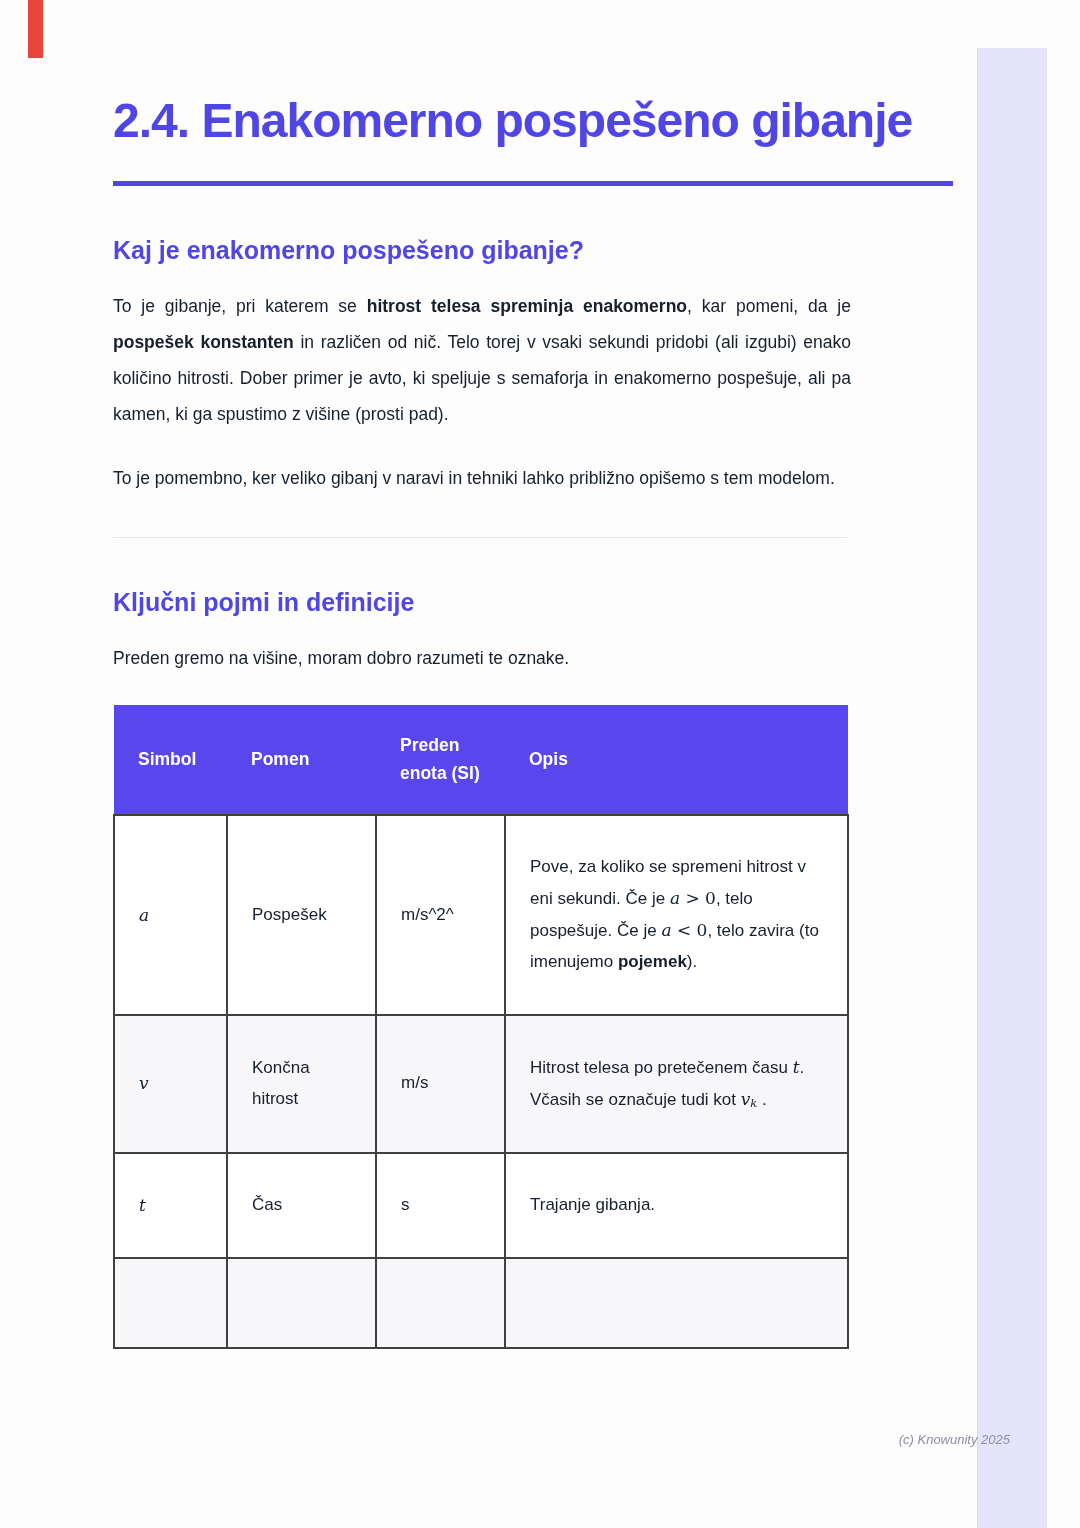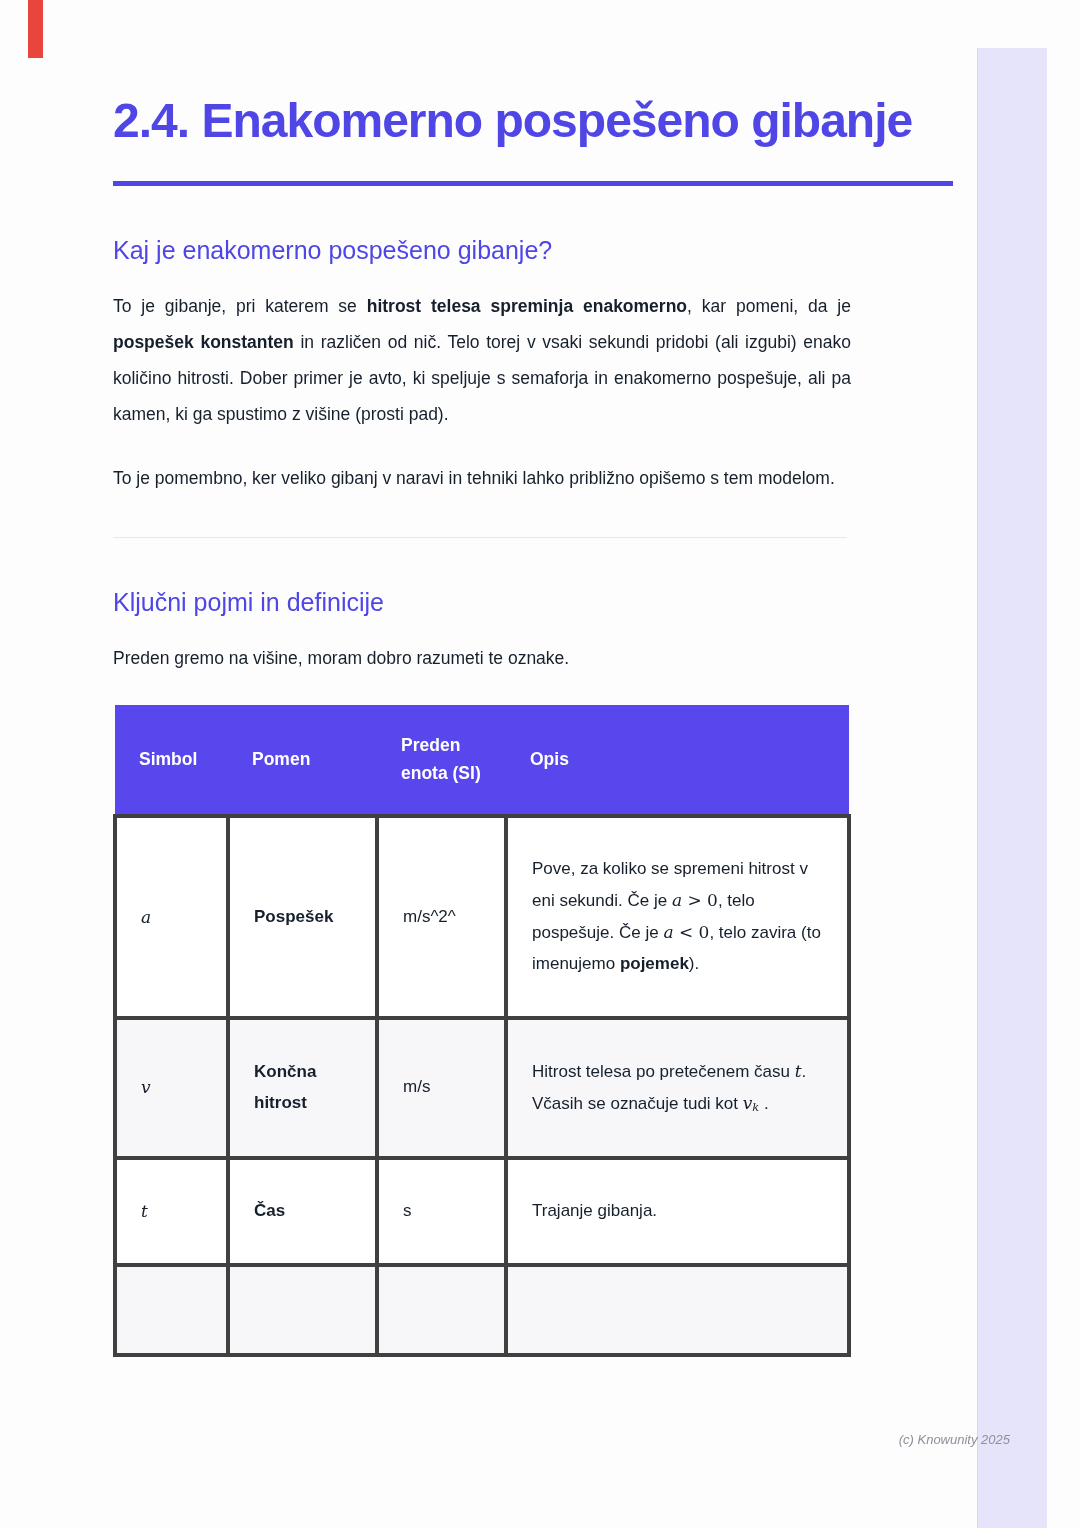--- a/index.html
+++ b/index.html
@@ -28,21 +28,21 @@
     width:820px;
     font-size:48px; line-height:1.36; letter-spacing:-1px;
     font-weight:bold; color:#4f46e5;
   }
   .title-rule {
     margin-top:28px; width:840px; height:5px; background:#4f46e5;
   }
 
   h2.section-heading {
     margin-top:50px; margin-bottom:24px;
-    font-size:25px; font-weight:normal; color:#4f46e5;
+    font-size:25px; font-weight:bold; color:#4f46e5;
   }
   p.body-para {
     width:738px;
     font-size:17.5px; line-height:2.05; text-align:justify;
     color:#16202c;
     margin-bottom:28px;
   }
   .section-divider {
     width:734px; height:1px; background:#e5e7eb;
     margin-top:40px;
@@ -56,29 +56,29 @@
   .symbols-table col.c-pomen  { width:149px; }
   .symbols-table col.c-enota  { width:129px; }
   .symbols-table col.c-opis   { width:343px; }
 
   .symbols-table thead th {
     background:#5747ec; color:#ffffff;
     font-size:17.5px; font-weight:bold; text-align:left;
     padding:26px 24px; vertical-align:middle; line-height:1.65;
   }
   .symbols-table tbody td {
-    border:4px solid #404040;
+    border:2px solid #404040;
     padding:36px 24px; vertical-align:middle;
     font-size:17px; line-height:1.82; color:#16202c;
     background:#ffffff;
   }
   .symbols-table tbody tr:nth-child(even) td { background:#f7f7fa; }
   .symbols-table tbody tr:last-child td { height:90px; }
 
-  .cell-pomen { font-weight:bold; }
+  .cell-pomen { font-weight:normal; }
   .cell-symbol { font-family:"DejaVu Serif", serif; font-style:italic; }
 
   .b { font-weight:bold; }
   .m { font-family:"DejaVu Serif", serif; font-style:italic; }
   .sr { font-family:"DejaVu Serif", serif; }
   .sub { font-size:0.68em; vertical-align:-0.18em; }
 
   .page-footer {
     position:absolute; right:70px; top:1432px;
     font-size:13px; color:#8b909a; z-index:5;font-style:italic;

